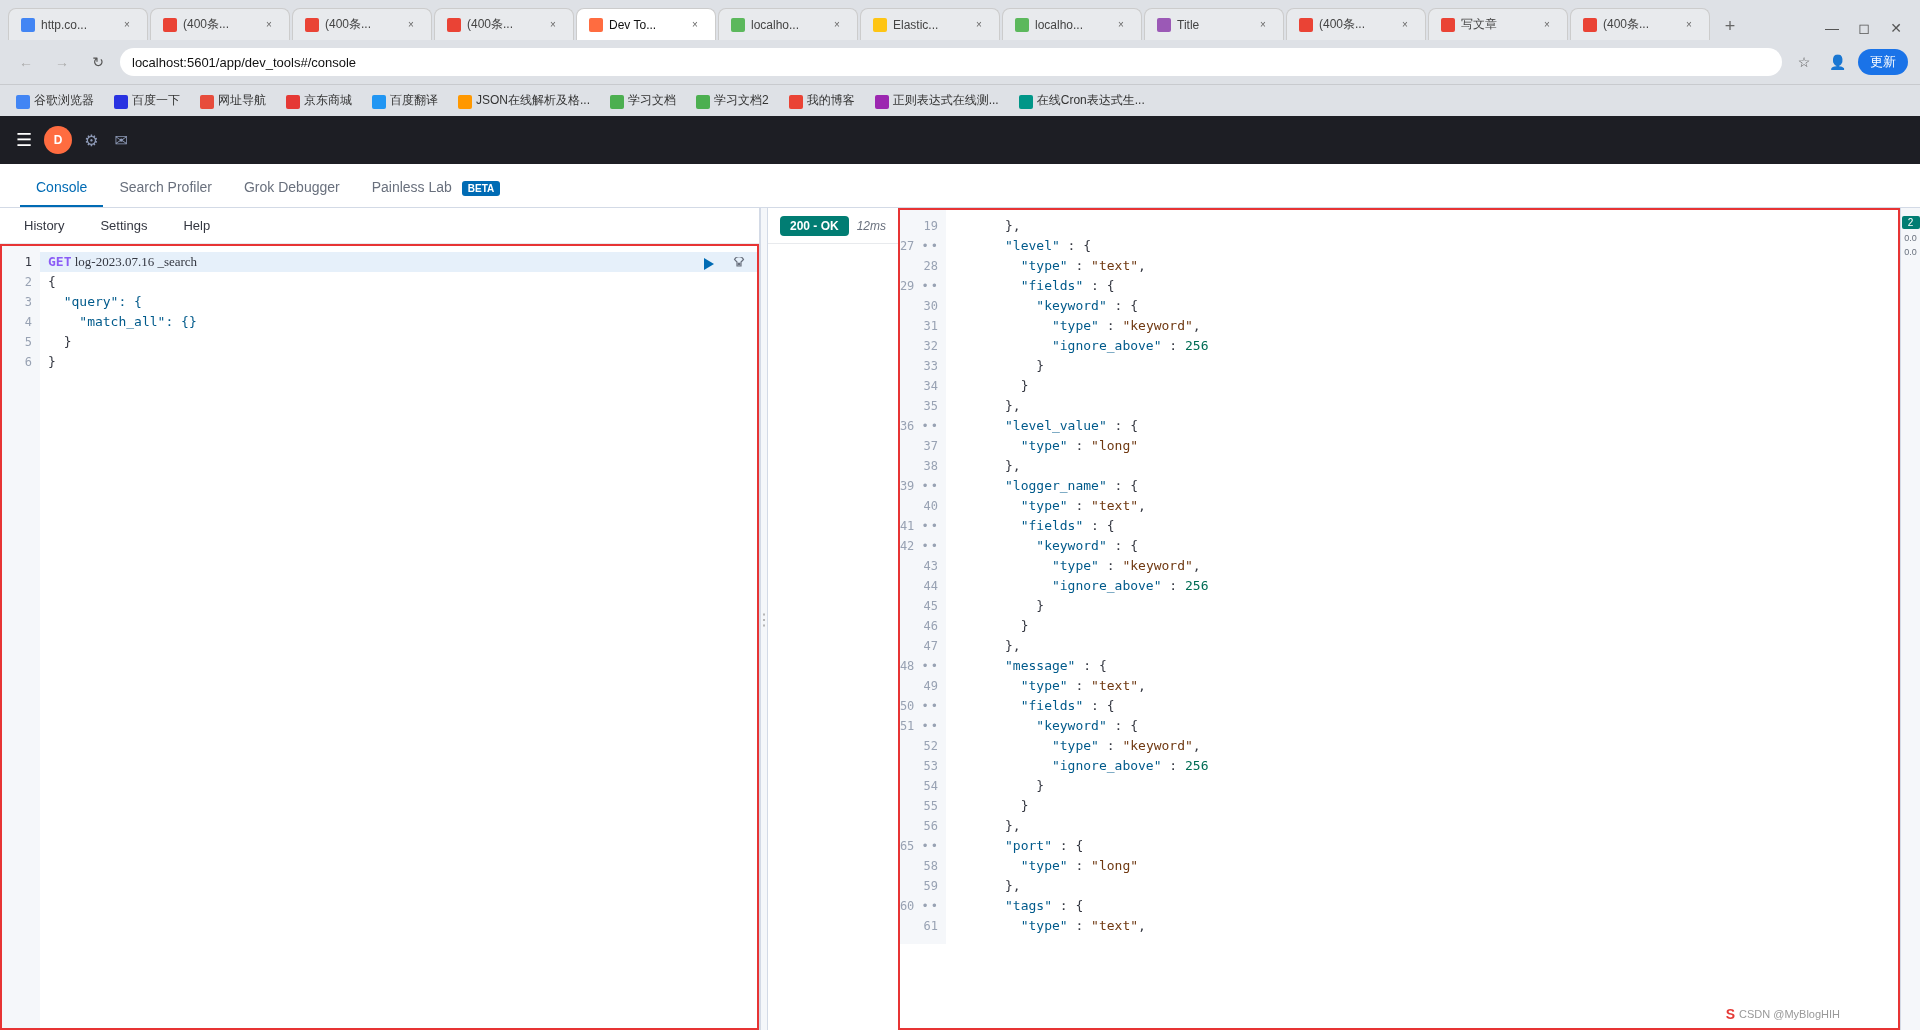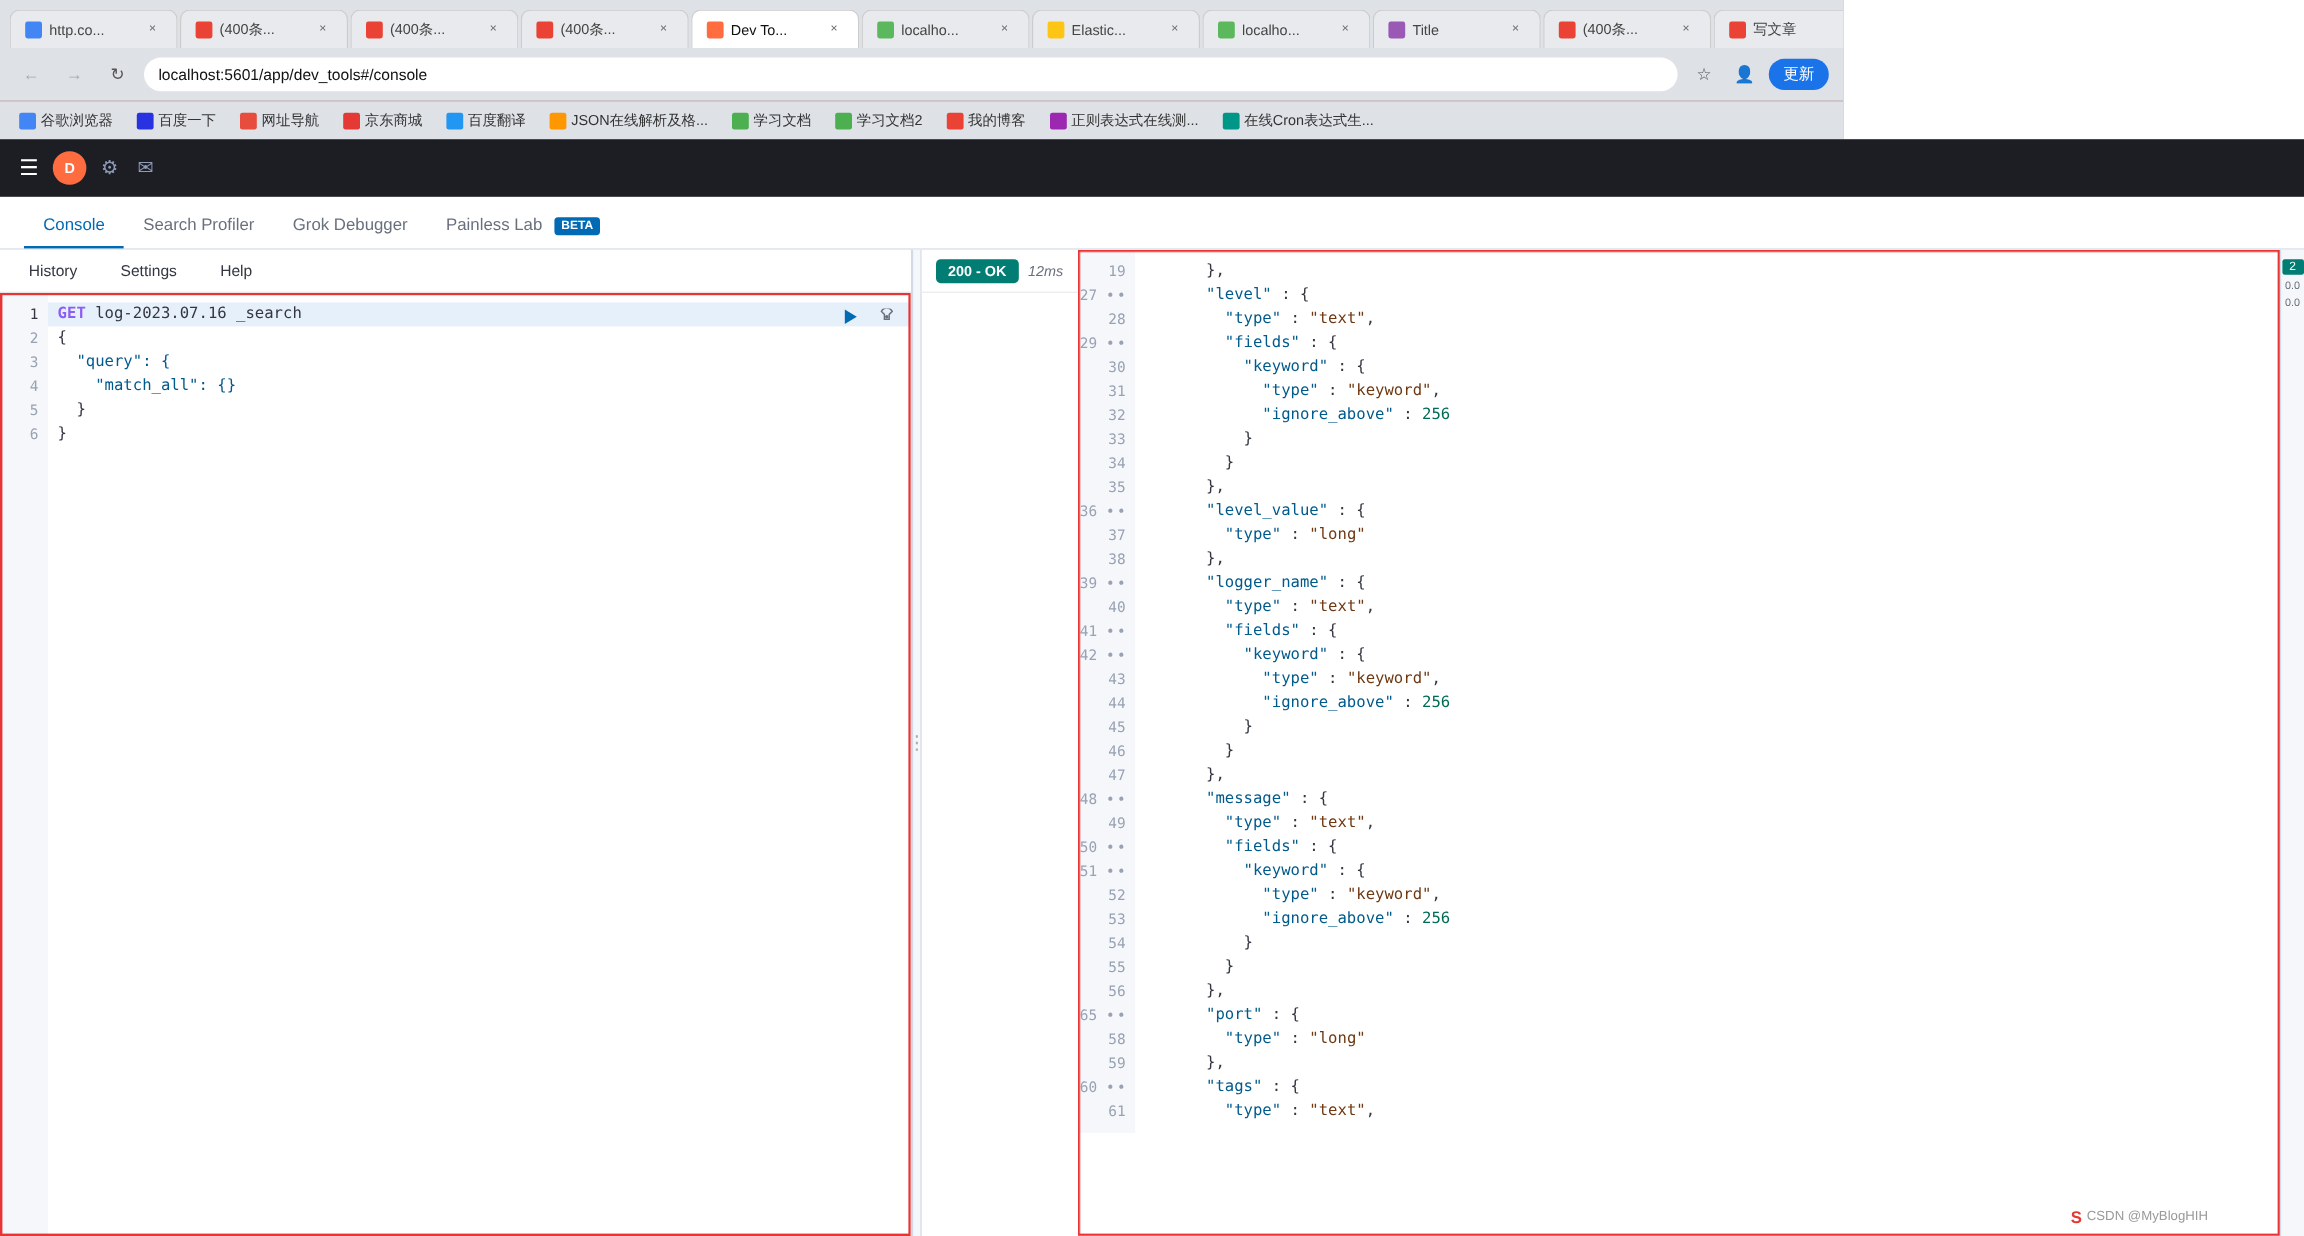--- a/index.html
+++ b/index.html
@@ -1,19 +1,19 @@
 <!DOCTYPE html>
 <html><head>
   <meta charset="utf-8">
   <style>
     * { margin: 0; padding: 0; box-sizing: border-box; }
     body { font-family: -apple-system, BlinkMacSystemFont, 'Segoe UI', sans-serif; font-size: 13px; background: #fff; overflow: hidden; }
 
     
-    .browser-chrome { background: #7f1d1d; width: 1536px; }
+    .browser-chrome { background: #a3a3a3; width: 1920px; }
 
     
     .tab-bar { display: flex; align-items: flex-end; padding: 8px 0 0 8px; background: #dee1e6; height: 40px; gap: 0; overflow: hidden; }
     .tab { display: flex; align-items: center; padding: 0 12px; height: 32px; background: #e8eaed; border-radius: 8px 8px 0 0; font-size: 12px; color: #444; gap: 6px; min-width: 140px; max-width: 180px; cursor: pointer; border: 1px solid #ccc; border-bottom: none; margin-right: 2px; }
     .tab.active { background: #fff; color: #111; }
     .tab-favicon { width: 14px; height: 14px; border-radius: 2px; flex-shrink: 0; }
     .tab-label { flex: 1; overflow: hidden; text-overflow: ellipsis; white-space: nowrap; font-size: 12px; }
     .tab-close { width: 16px; height: 16px; border-radius: 50%; display: flex; align-items: center; justify-content: center; font-size: 10px; color: #666; cursor: pointer; flex-shrink: 0; }
     .tab-new { width: 28px; height: 28px; display: flex; align-items: center; justify-content: center; font-size: 18px; color: #666; cursor: pointer; margin-left: 4px; }
     .tab-controls { margin-left: auto; display: flex; align-items: center; gap: 8px; padding-right: 12px; }
@@ -23,21 +23,21 @@
     .address-bar { height: 44px; background: #dee1e6; display: flex; align-items: center; padding: 0 12px; gap: 8px; }
     .nav-btn { width: 28px; height: 28px; border-radius: 50%; display: flex; align-items: center; justify-content: center; color: #555; cursor: pointer; font-size: 14px; }
     .nav-btn.disabled { color: #aaa; cursor: default; }
     .url-bar { flex: 1; height: 28px; background: #fff; border-radius: 14px; display: flex; align-items: center; padding: 0 12px; font-size: 13px; color: #111; border: none; outline: none; }
     .address-actions { display: flex; align-items: center; gap: 6px; }
     .addr-btn { width: 28px; height: 28px; display: flex; align-items: center; justify-content: center; color: #555; cursor: pointer; font-size: 14px; }
     .update-btn { background: #1a73e8; color: #fff; border-radius: 14px; padding: 4px 12px; font-size: 13px; cursor: pointer; white-space: nowrap; }
 
     
     .bookmarks-bar { height: 32px; background: #dee1e6; display: flex; align-items: center; padding: 0 8px; gap: 4px; border-top: 1px solid #c8cace; overflow: hidden; }
-    .bookmark-item { display: flex; align-items: center; gap: 4px; padding: 3px 8px; border-radius: 4px; cursor: pointer; font-size: 12px; color: #333; white-space: nowrap; }
+    .bookmark-item { display: flex; align-items: flex-end; gap: 4px; padding: 3px 8px; border-radius: 4px; cursor: pointer; font-size: 12px; color: #333; white-space: nowrap; }
     .bm-icon { width: 14px; height: 14px; border-radius: 2px; flex-shrink: 0; }
 
     
     .kibana-app { background: #fff; height: calc(1030px - 116px); display: flex; flex-direction: column; }
 
     
     .kibana-topbar { height: 48px; background: #1d1e24; display: flex; align-items: center; padding: 0 16px; gap: 12px; }
     .hamburger { color: #fff; font-size: 18px; cursor: pointer; }
     .kibana-logo { width: 28px; height: 28px; background: #ff6c40; border-radius: 50%; display: flex; align-items: center; justify-content: center; color: #fff; font-size: 12px; font-weight: bold; }
     .app-title { color: #dfe5ef; font-size: 15px; font-weight: 500; flex: 1; }
@@ -299,21 +299,21 @@
           <div class="line-num">2</div>
           <div class="line-num">3</div>
           <div class="line-num">4</div>
           <div class="line-num">5</div>
           <div class="line-num">6</div>
         </div>
 
         <div class="code-content">
           <div class="code-line selected">
             <span class="http-method">GET</span>
-            <span style="color:#343741;"> log-2023.07.16 _search</span>
+            <span style="color:#343741;font-family:Liberation Serif, serif;"> log-2023.07.16 _search</span>
           </div>
           <div class="code-line"><span class="punc">{</span></div>
           <div class="code-line"><span class="kw">  "query": {</span></div>
           <div class="code-line"><span class="kw">    "match_all": {}</span></div>
           <div class="code-line"><span class="punc">  }</span></div>
           <div class="code-line"><span class="punc">}</span></div>
         </div>
 
         <div class="editor-toolbar">
           <div class="editor-btn">

